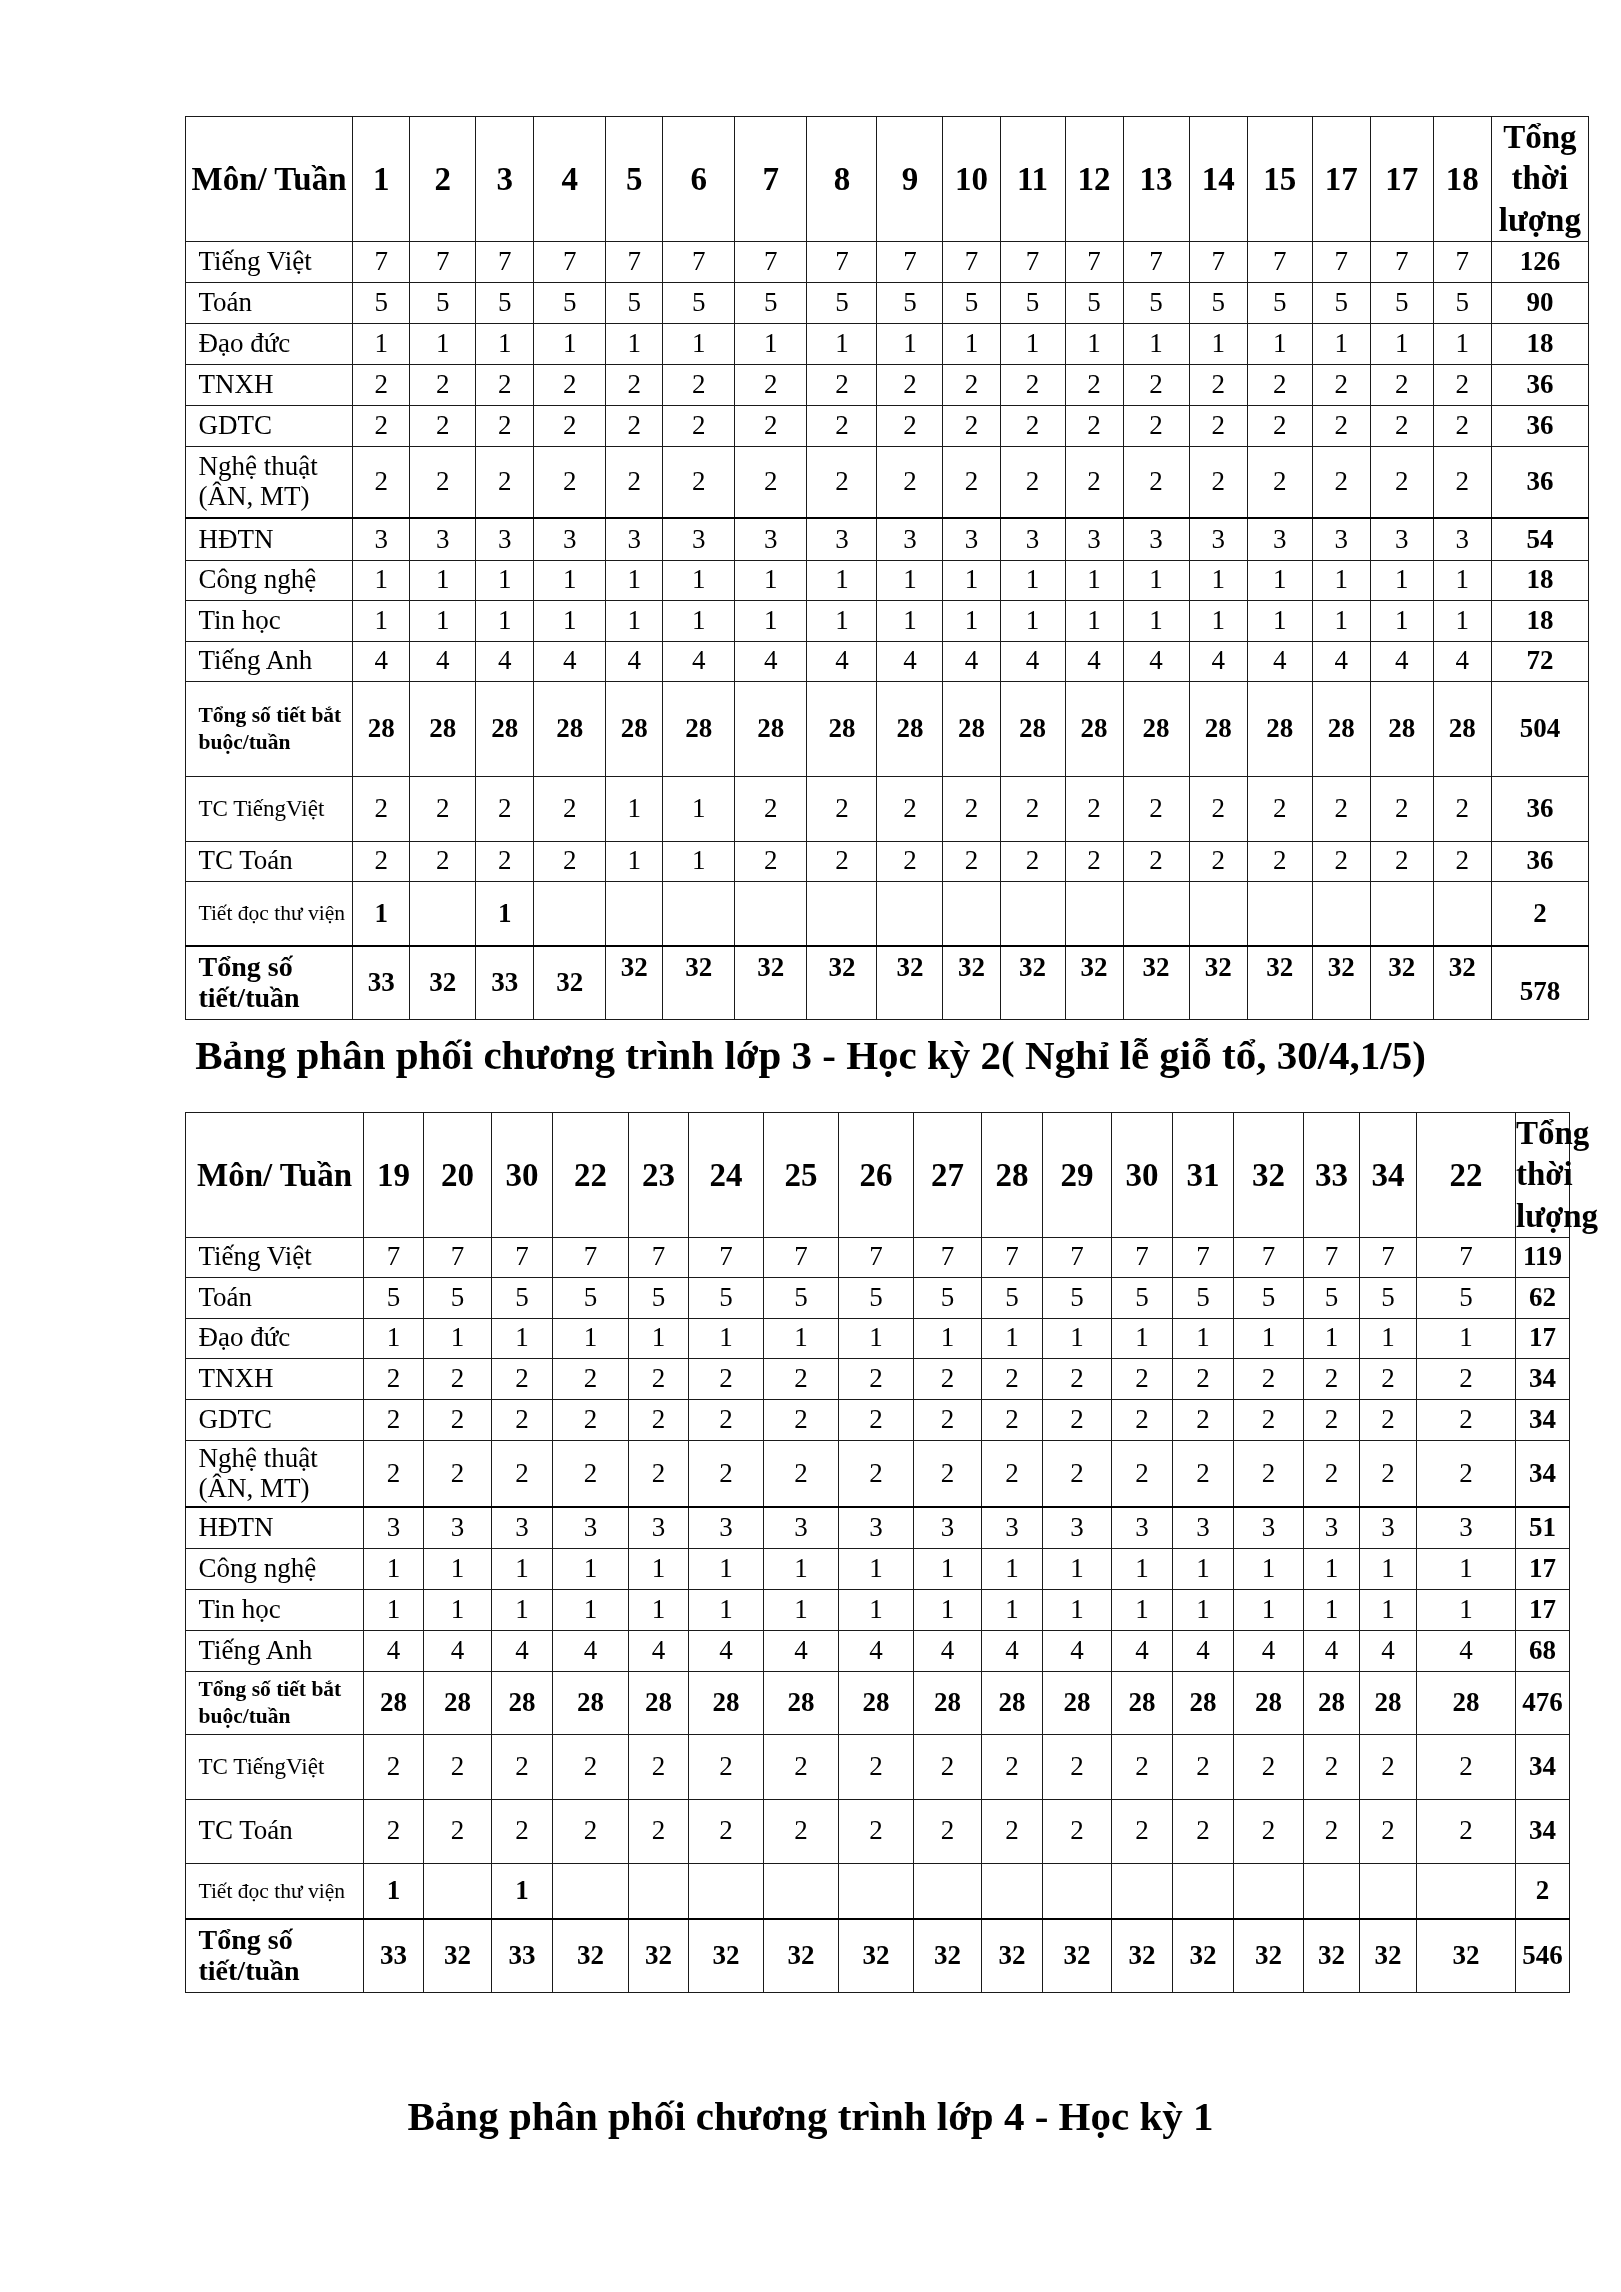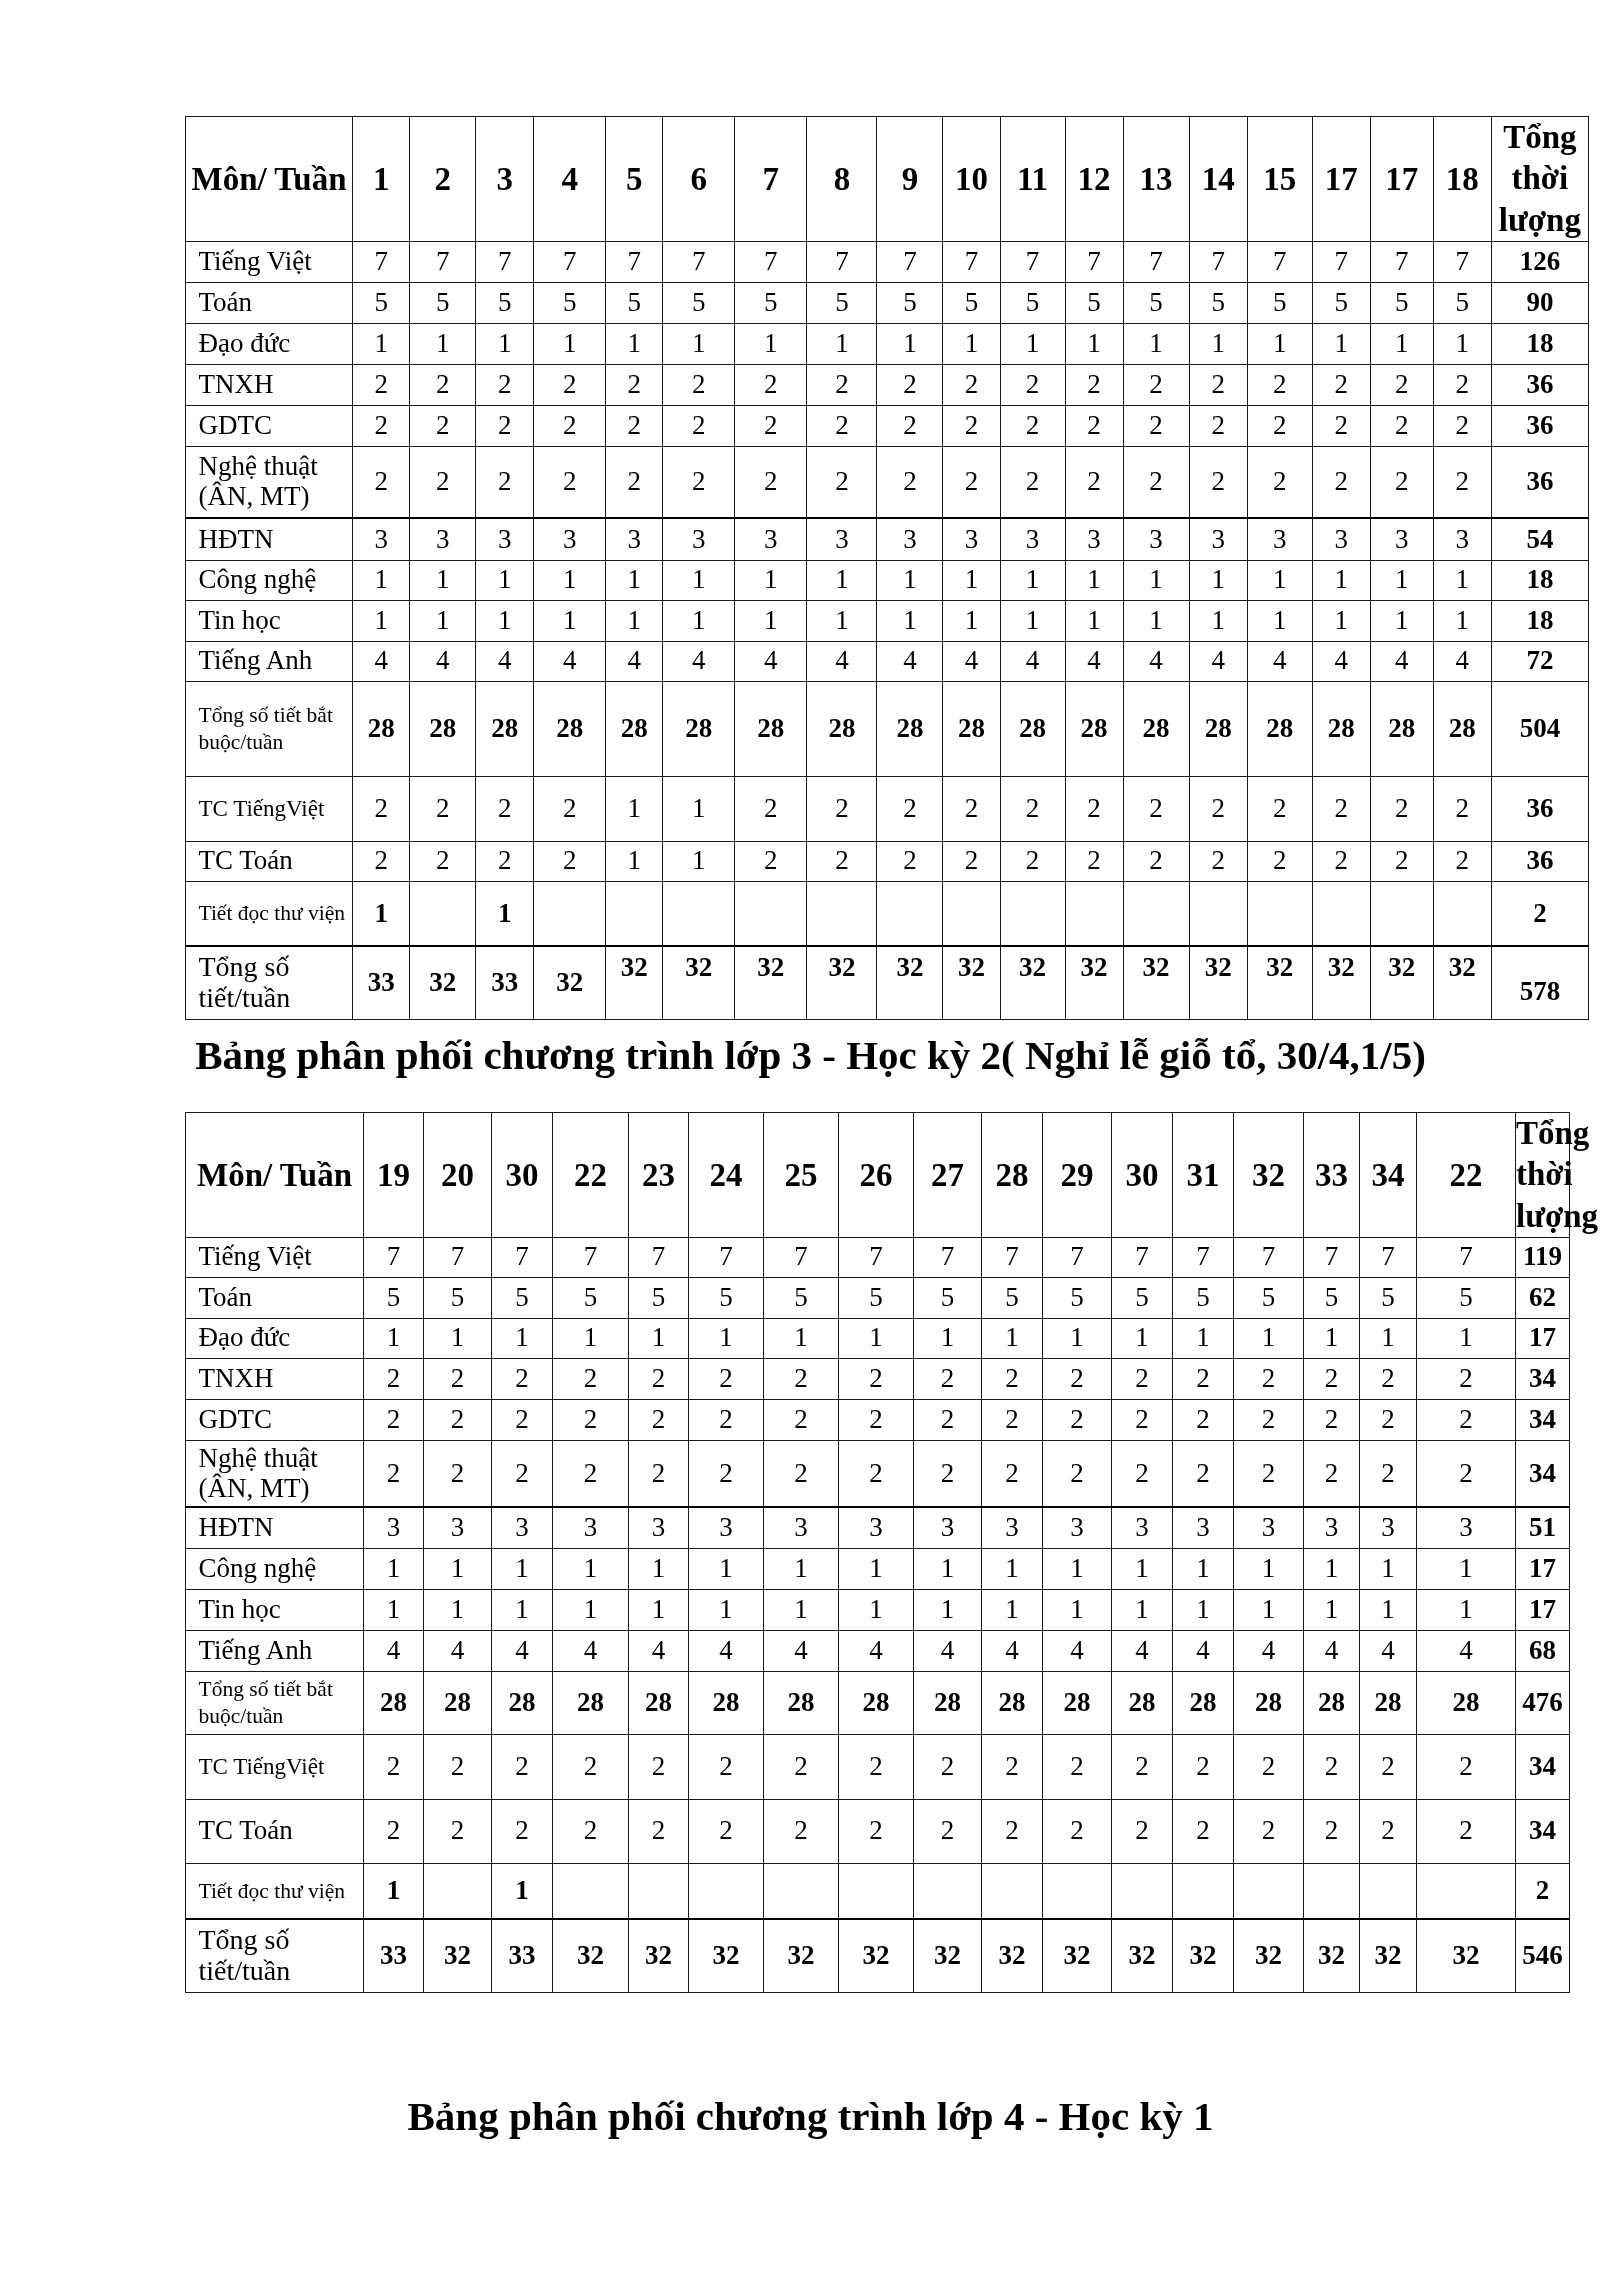--- a/index.html
+++ b/index.html
@@ -31,21 +31,21 @@
     table.grid td.subj {
       text-align: left;
       padding-left: 12.5px;
       font-size: 27px;
     }
     table.grid td.subj.small {
       font-size: 21.5px;
       line-height: 1.25;
     }
     table.grid td.subj.bold {
-      font-weight: normal;
+      font-weight: bold;
     }
     table.grid td.subj.bold.big {
       font-size: 28px;
     }
     table.grid tr.head td {
       font-weight: bold;
       font-size: 33px;
     }
     table.grid tr.head td.subj {
       text-align: center;

